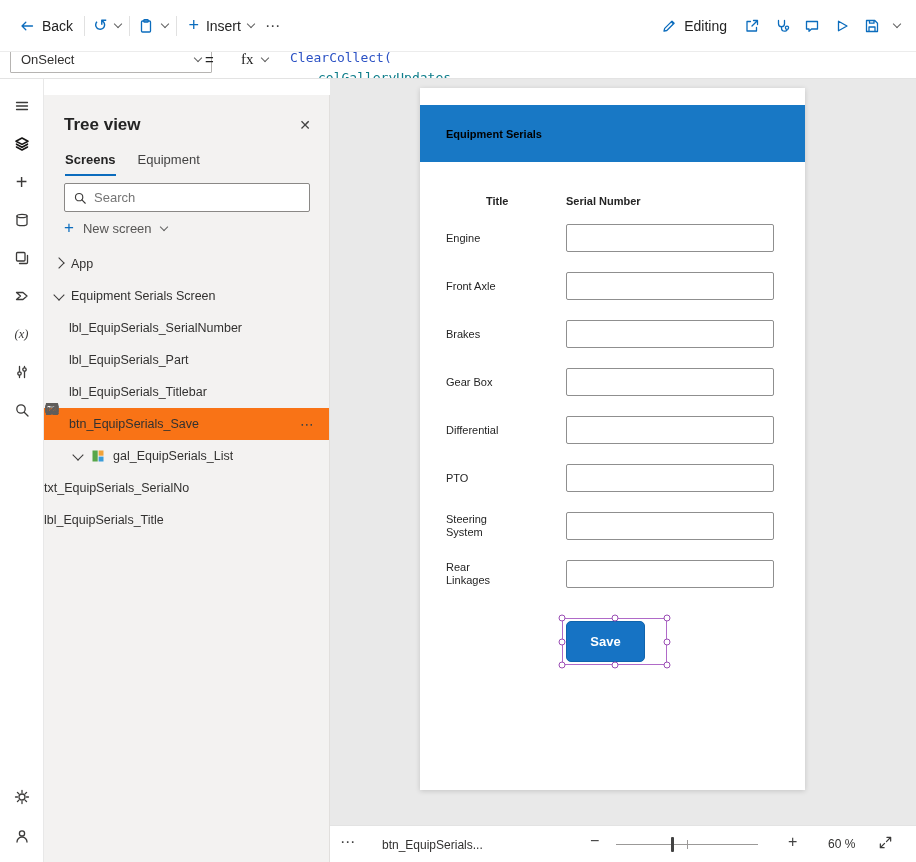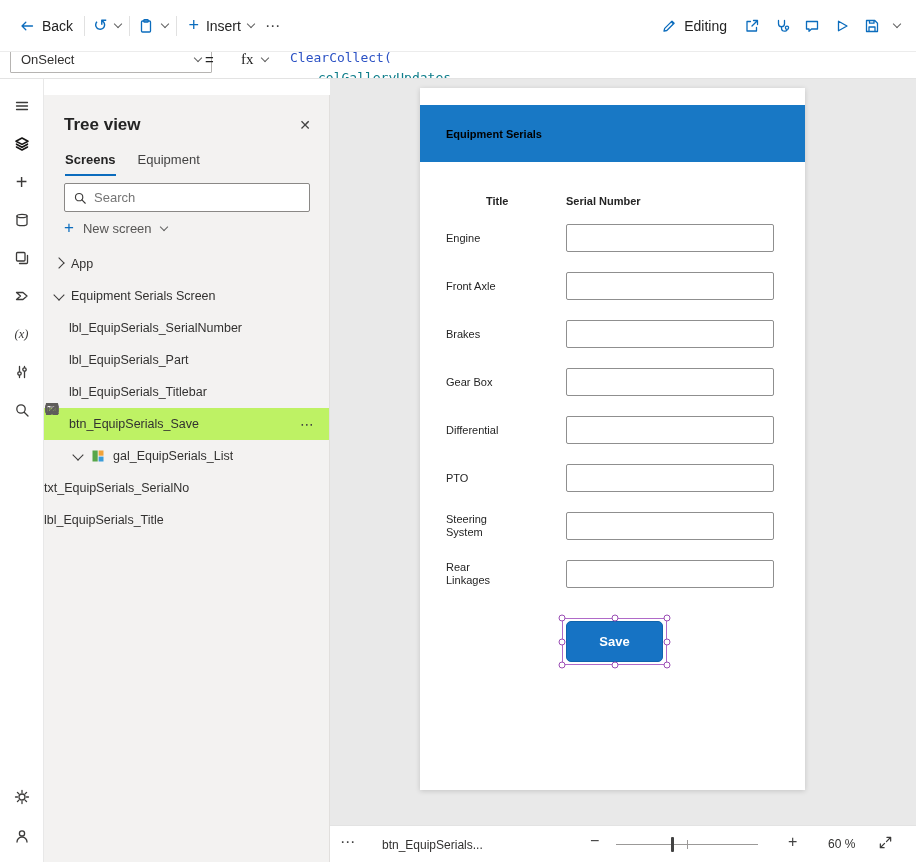--- a/index.html
+++ b/index.html
@@ -68,21 +68,21 @@
   .searchbox { position:absolute; left:20px; top:88px; width:246px; height:29px; background:#fff;
                border:1px solid #8a8886; border-radius:2px; display:flex; align-items:center;
                padding:0 8px; gap:7px; }
   .searchbox input { border:none; outline:none; flex:1; font-size:13px; color:#323130; background:transparent; min-width:0; }
   .searchbox input::placeholder { color:#757575; }
   .new-screen { position:absolute; left:20px; top:126px; display:flex; align-items:center; gap:9px; cursor:pointer; }
   .plus-blue { color:#0b6cbd; font-size:17px; line-height:1; margin-top:-2px; }
   .ns-label { font-size:13px; color:#565554; }
   .tree { position:absolute; left:0; right:0; top:153px; }
   .trow { height:32px; display:flex; align-items:center; font-size:12.5px; color:#323130; cursor:pointer; }
-  .trow.selected { background:#bef264; }
+  .trow.selected { background:#f97316; }
   .tchev { flex:none; width:8px; height:8px; margin-right:8px; border-color:#3b3a39; }
   .ticon { flex:none; margin-right:7px; }
   .tlabel { white-space:nowrap; overflow:hidden; text-overflow:ellipsis; }
   .p11 { padding-left:11px; } .p30 { padding-left:30px; }
   .p48 { padding-left:25px; } .p68 { }
   .row-more { margin-left:auto; padding-right:14px; font-size:14px; letter-spacing:1px; color:#424242; }
 
   
   .canvas { position:absolute; left:330px; top:79px; right:0; bottom:37px; background:#e9e9e9; overflow:hidden; }
   .screen { position:absolute; left:90px; top:9px; width:385px; height:702px; background:#fff;
@@ -93,21 +93,21 @@
   .colhdr { position:absolute; top:107px; font-size:11px; font-weight:700; color:#242424; }
   .c1 { left:26px;margin-left:40px; } .c2 { left:146px; }
   .grows { position:absolute; left:0; top:136px; width:100%; }
   .grow { position:relative; height:48px; }
   .glabel { position:absolute; left:26px; top:0; width:60px; height:28px; display:flex; align-items:center;
             font-size:11px; line-height:13px; color:#242424; }
   .ginput { position:absolute; left:146px; top:0; width:208px; height:28px; background:#fff;
             border:1px solid #8f8f8f; border-radius:2px; cursor:text; }
   .selwrap { position:absolute; left:142px; top:530px; width:105px; height:47px; }
   .sel-border { position:absolute; inset:0; border:1px solid #b06ac8; pointer-events:none; }
-  .save-btn { position:absolute; left:4px; top:3px; width:97px; height:41px; background:#1673c4;
+  .save-btn { position:absolute; left:4px; top:3px; width:79px; height:41px; background:#1673c4;
               border:1px solid #1064ad; border-radius:5px; display:flex; align-items:center;
               justify-content:center; }
   .save-btn span { color:#fff; font-size:13px; font-weight:700; }
   .handle { position:absolute; width:7px; height:7px; border-radius:50%; background:#fff;
             border:1.2px solid #9a4db4; transform:translate(-50%,-50%); }
 
   
   .statusbar { position:absolute; left:330px; right:0; bottom:0; height:37px; background:#fff;
                border-top:1px solid #e3e3e3; }
   .sb-more { position:absolute; left:10px; top:7px; font-size:15px; letter-spacing:1px; color:#424242; }

